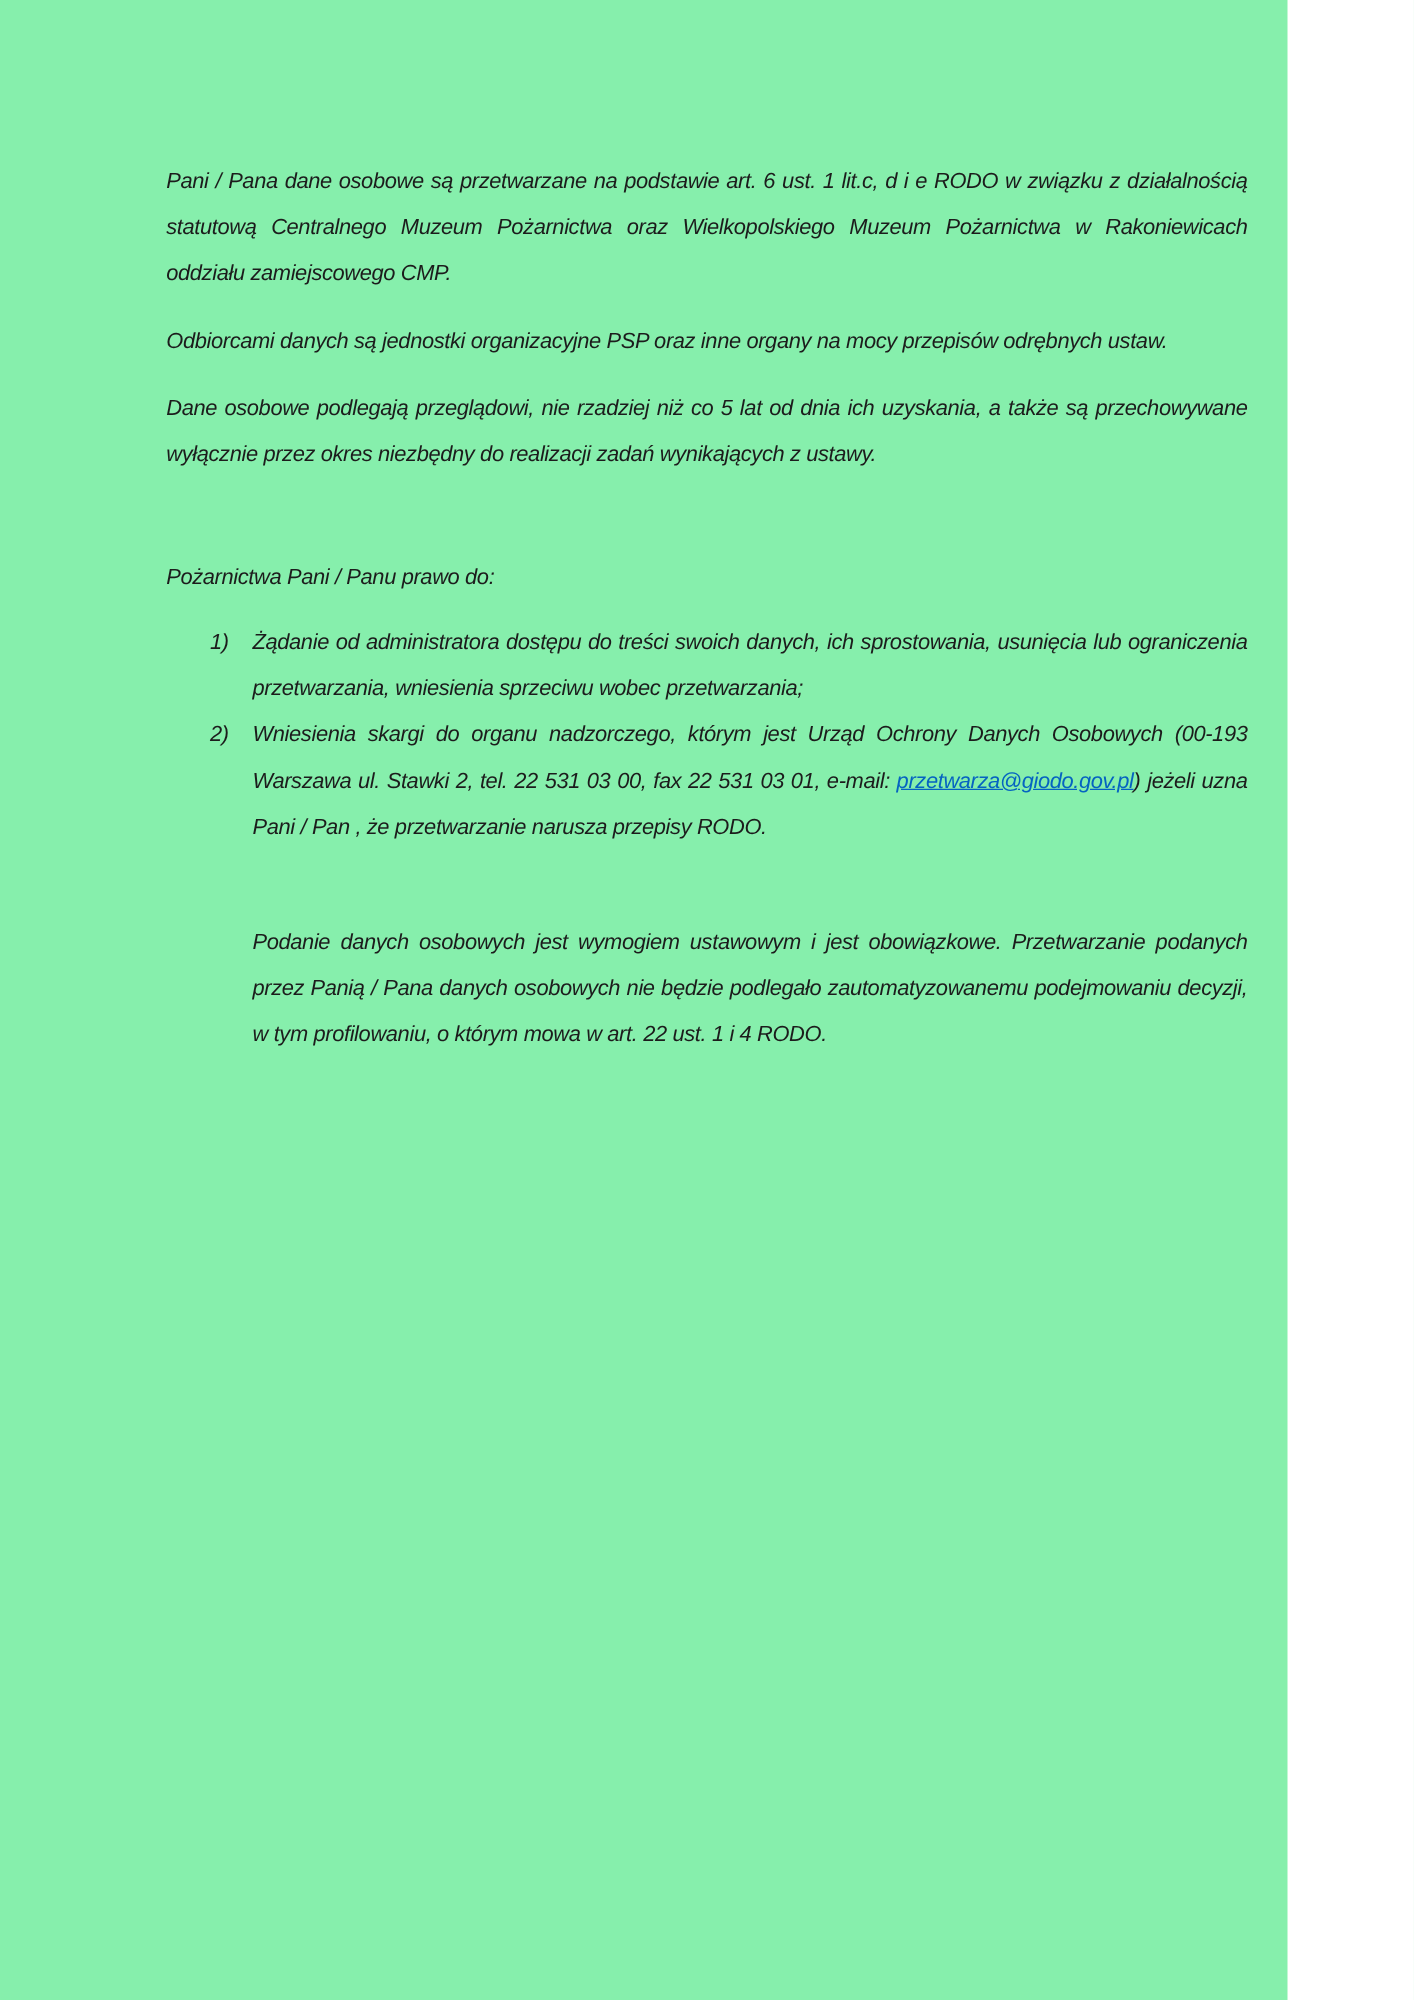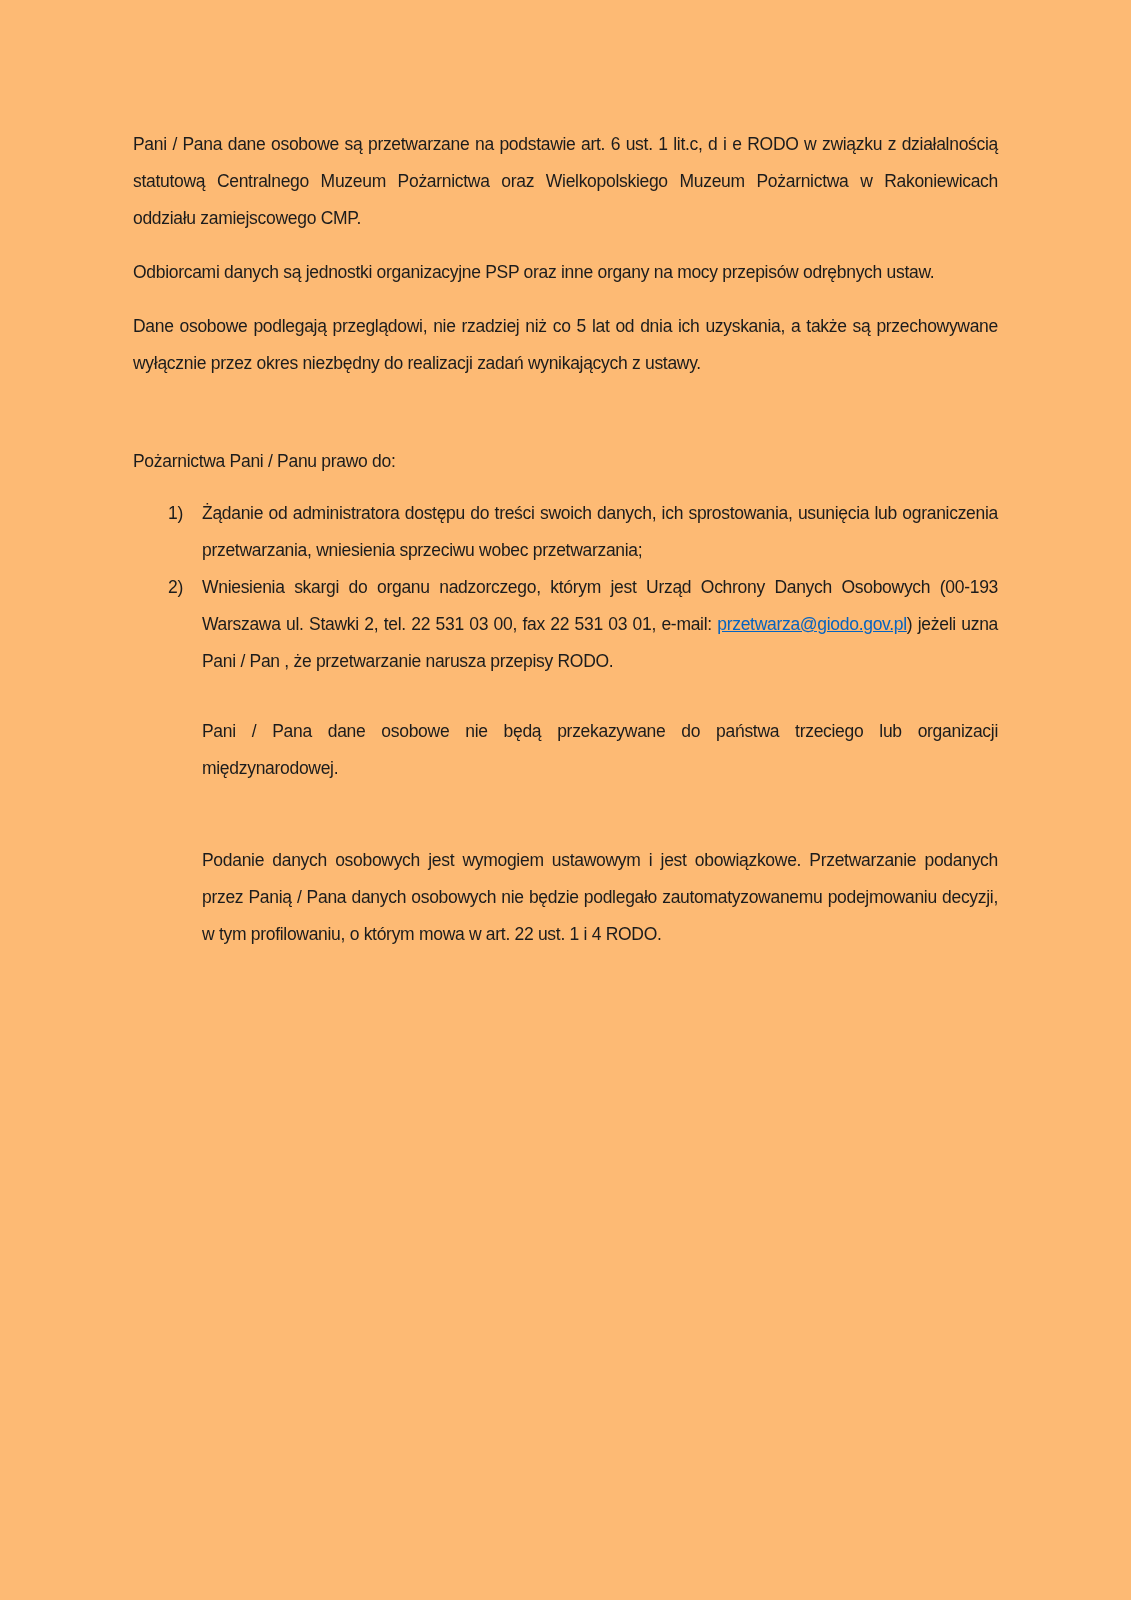--- a/index.html
+++ b/index.html
@@ -12,25 +12,26 @@
     height: 1600px;
     font-family: "Liberation Sans", sans-serif;
     color: #1c1c1c;
     position: relative;
     overflow: hidden;
   }
   .page {
     position: absolute;
     top: 0;
     left: 0;
-    width: 1131px;
+    width: 1030px;
     height: 1600px;
-    background: #fdba74;
+    background: #86efac;
     box-sizing: border-box;
     padding: 126px 133px 0 133px;
+    font-style: italic;
   }
   .content {
     width: 865px;
     font-size: 17.5px;
     line-height: 37px;
     letter-spacing: -0.3px;
   }
   .para {
     margin: 0 0 17px 0;
     text-align: justify;
@@ -94,18 +95,17 @@
         <span class="list-text">Żądanie od administratora dostępu do treści swoich danych, ich sprostowania, usunięcia lub ograniczenia przetwarzania, wniesienia sprzeciwu wobec przetwarzania;</span>
       </div>
 
       <div class="list-item">
         <span class="list-num">2)</span>
         <span class="list-text"><span>Wniesienia skargi do organu nadzorczego, którym jest Urząd Ochrony Danych Osobowych (00-193 Warszawa ul. Stawki 2, tel. 22 531 03 00, fax 22 531 03 01, e-mail: </span><a class="email-link">przetwarza@giodo.gov.pl</a><span>) jeżeli uzna Pani / Pan , że przetwarzanie narusza przepisy RODO.</span></span>
       </div>
 
     </div>
 
-    <p class="closing-para first">Pani / Pana dane osobowe nie będą przekazywane do państwa trzeciego lub organizacji międzynarodowej.</p>
 
     <p class="closing-para second">Podanie danych osobowych jest wymogiem ustawowym i jest obowiązkowe. Przetwarzanie podanych przez Panią / Pana danych osobowych nie będzie podlegało zautomatyzowanemu podejmowaniu decyzji, w tym profilowaniu, o którym mowa w art. 22 ust. 1 i 4 RODO.</p>
 
   </div>
 </div>
 
 </body></html>

